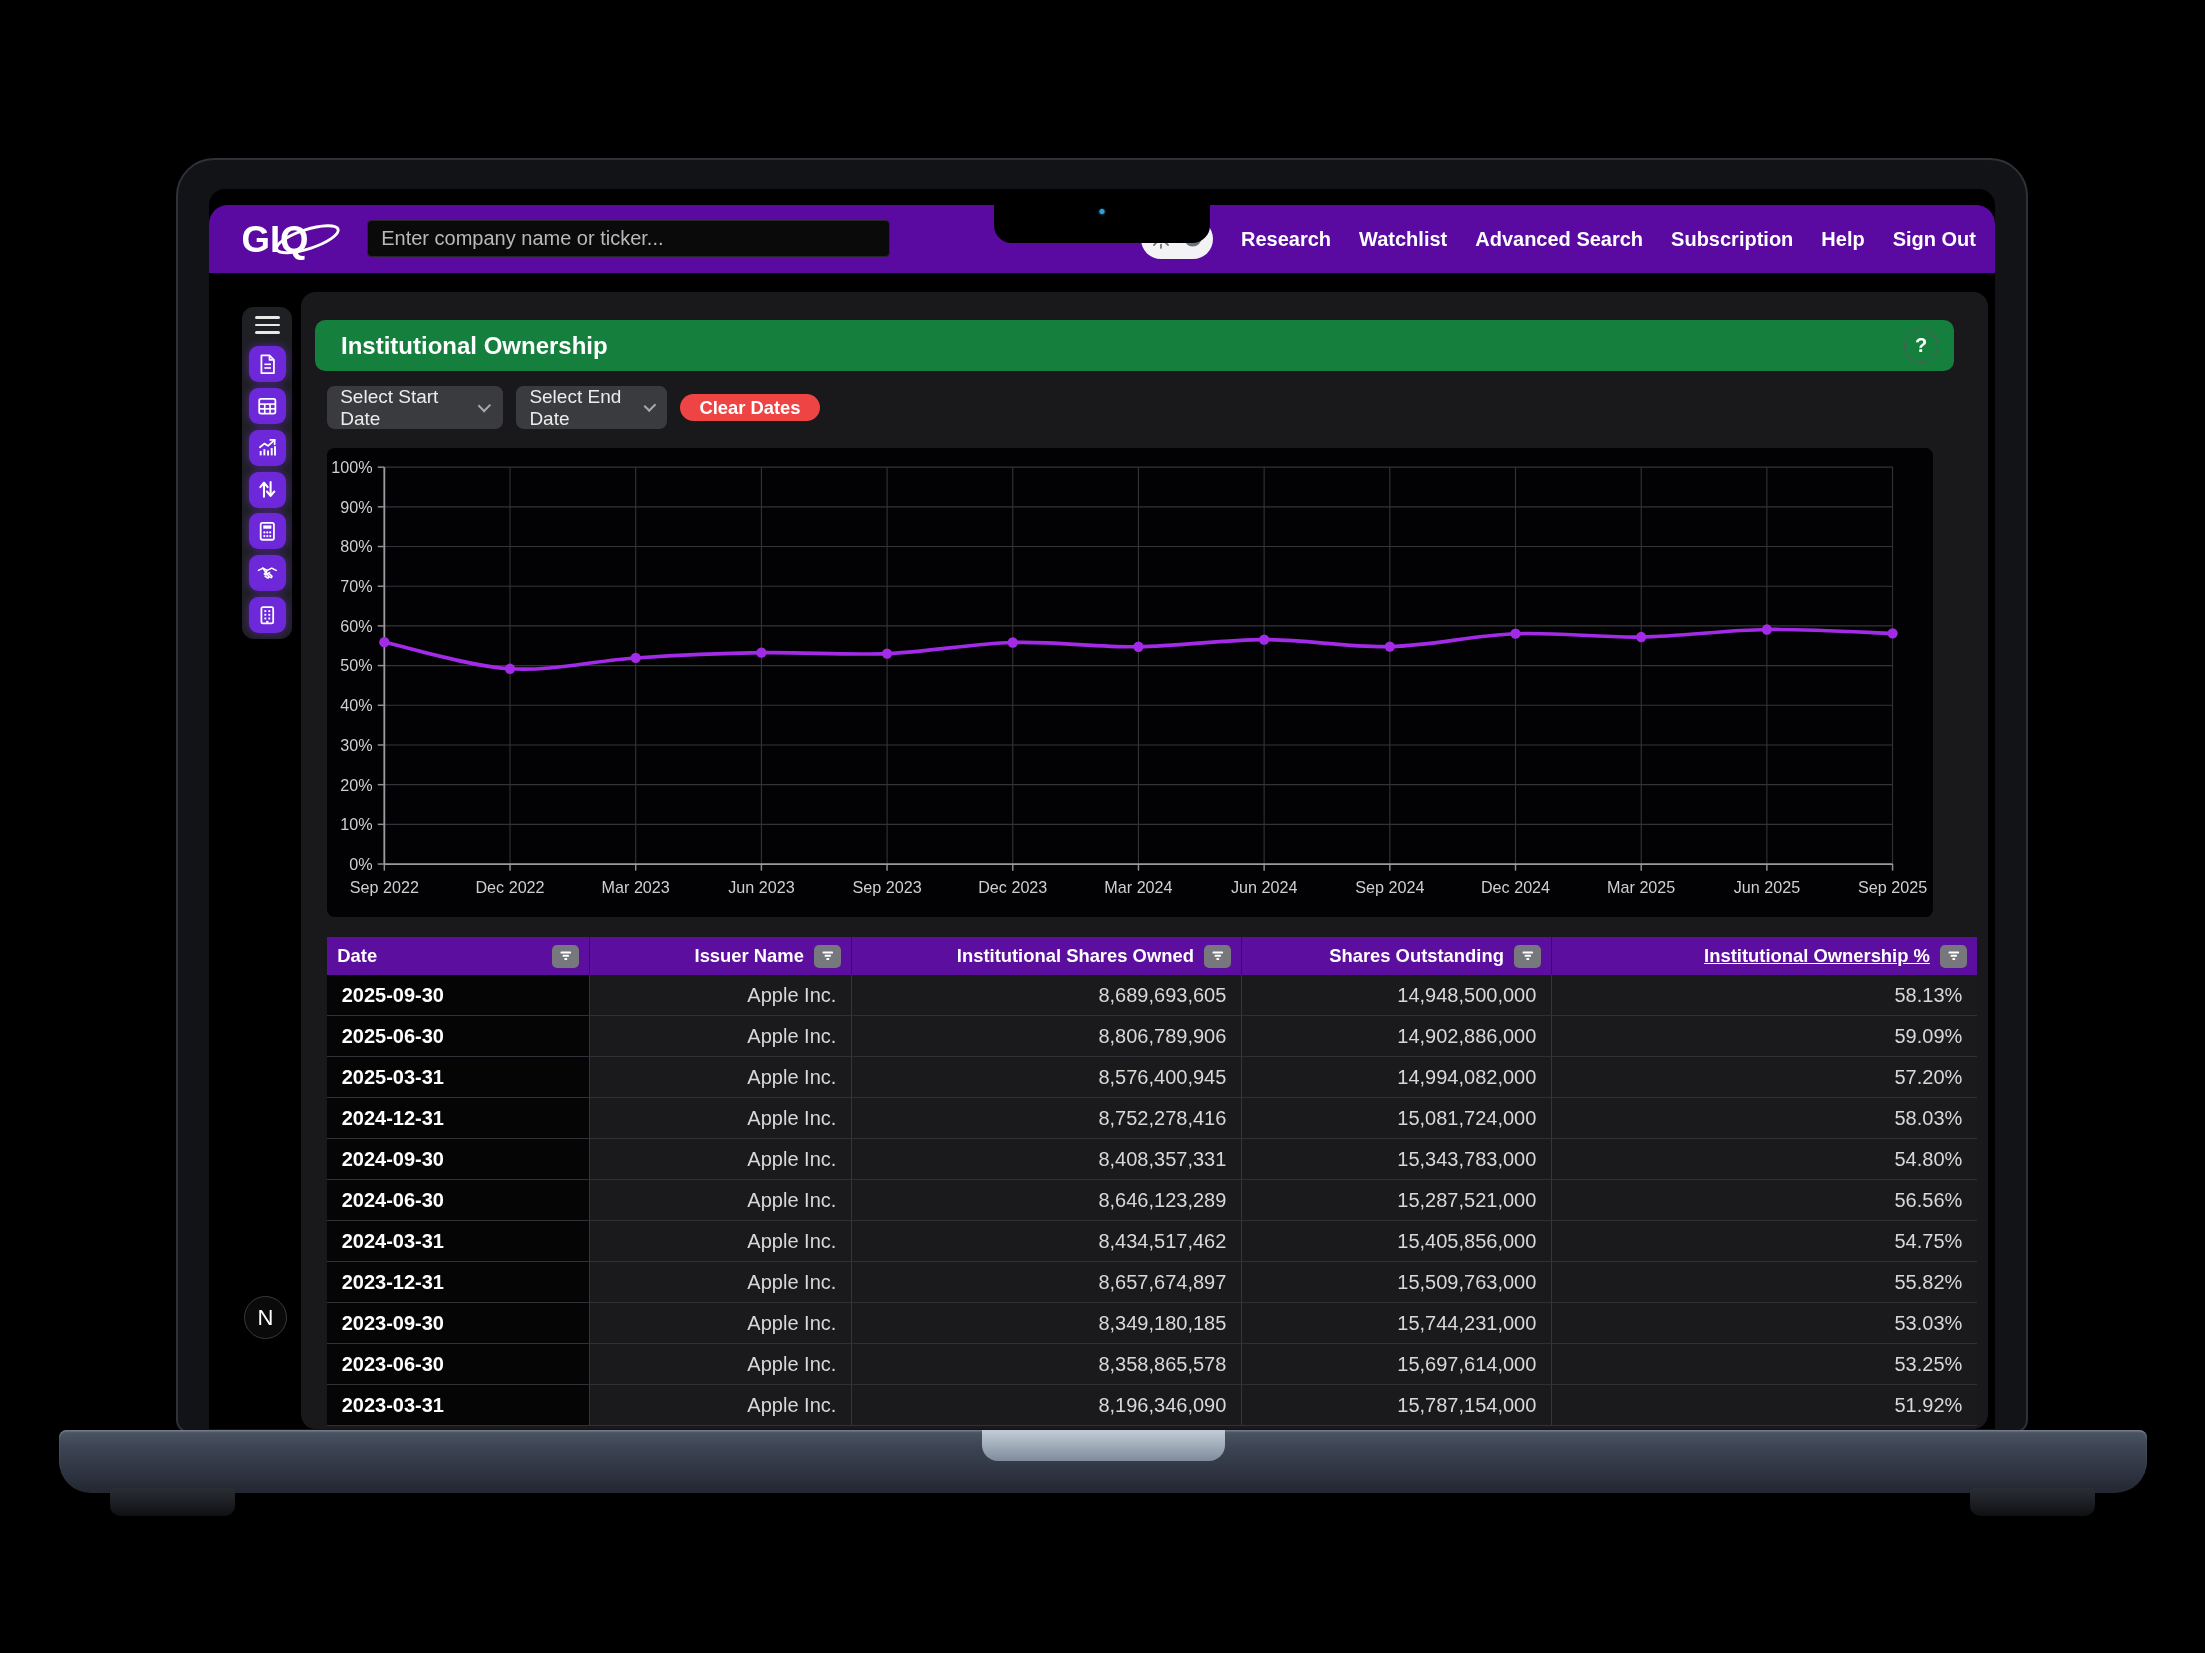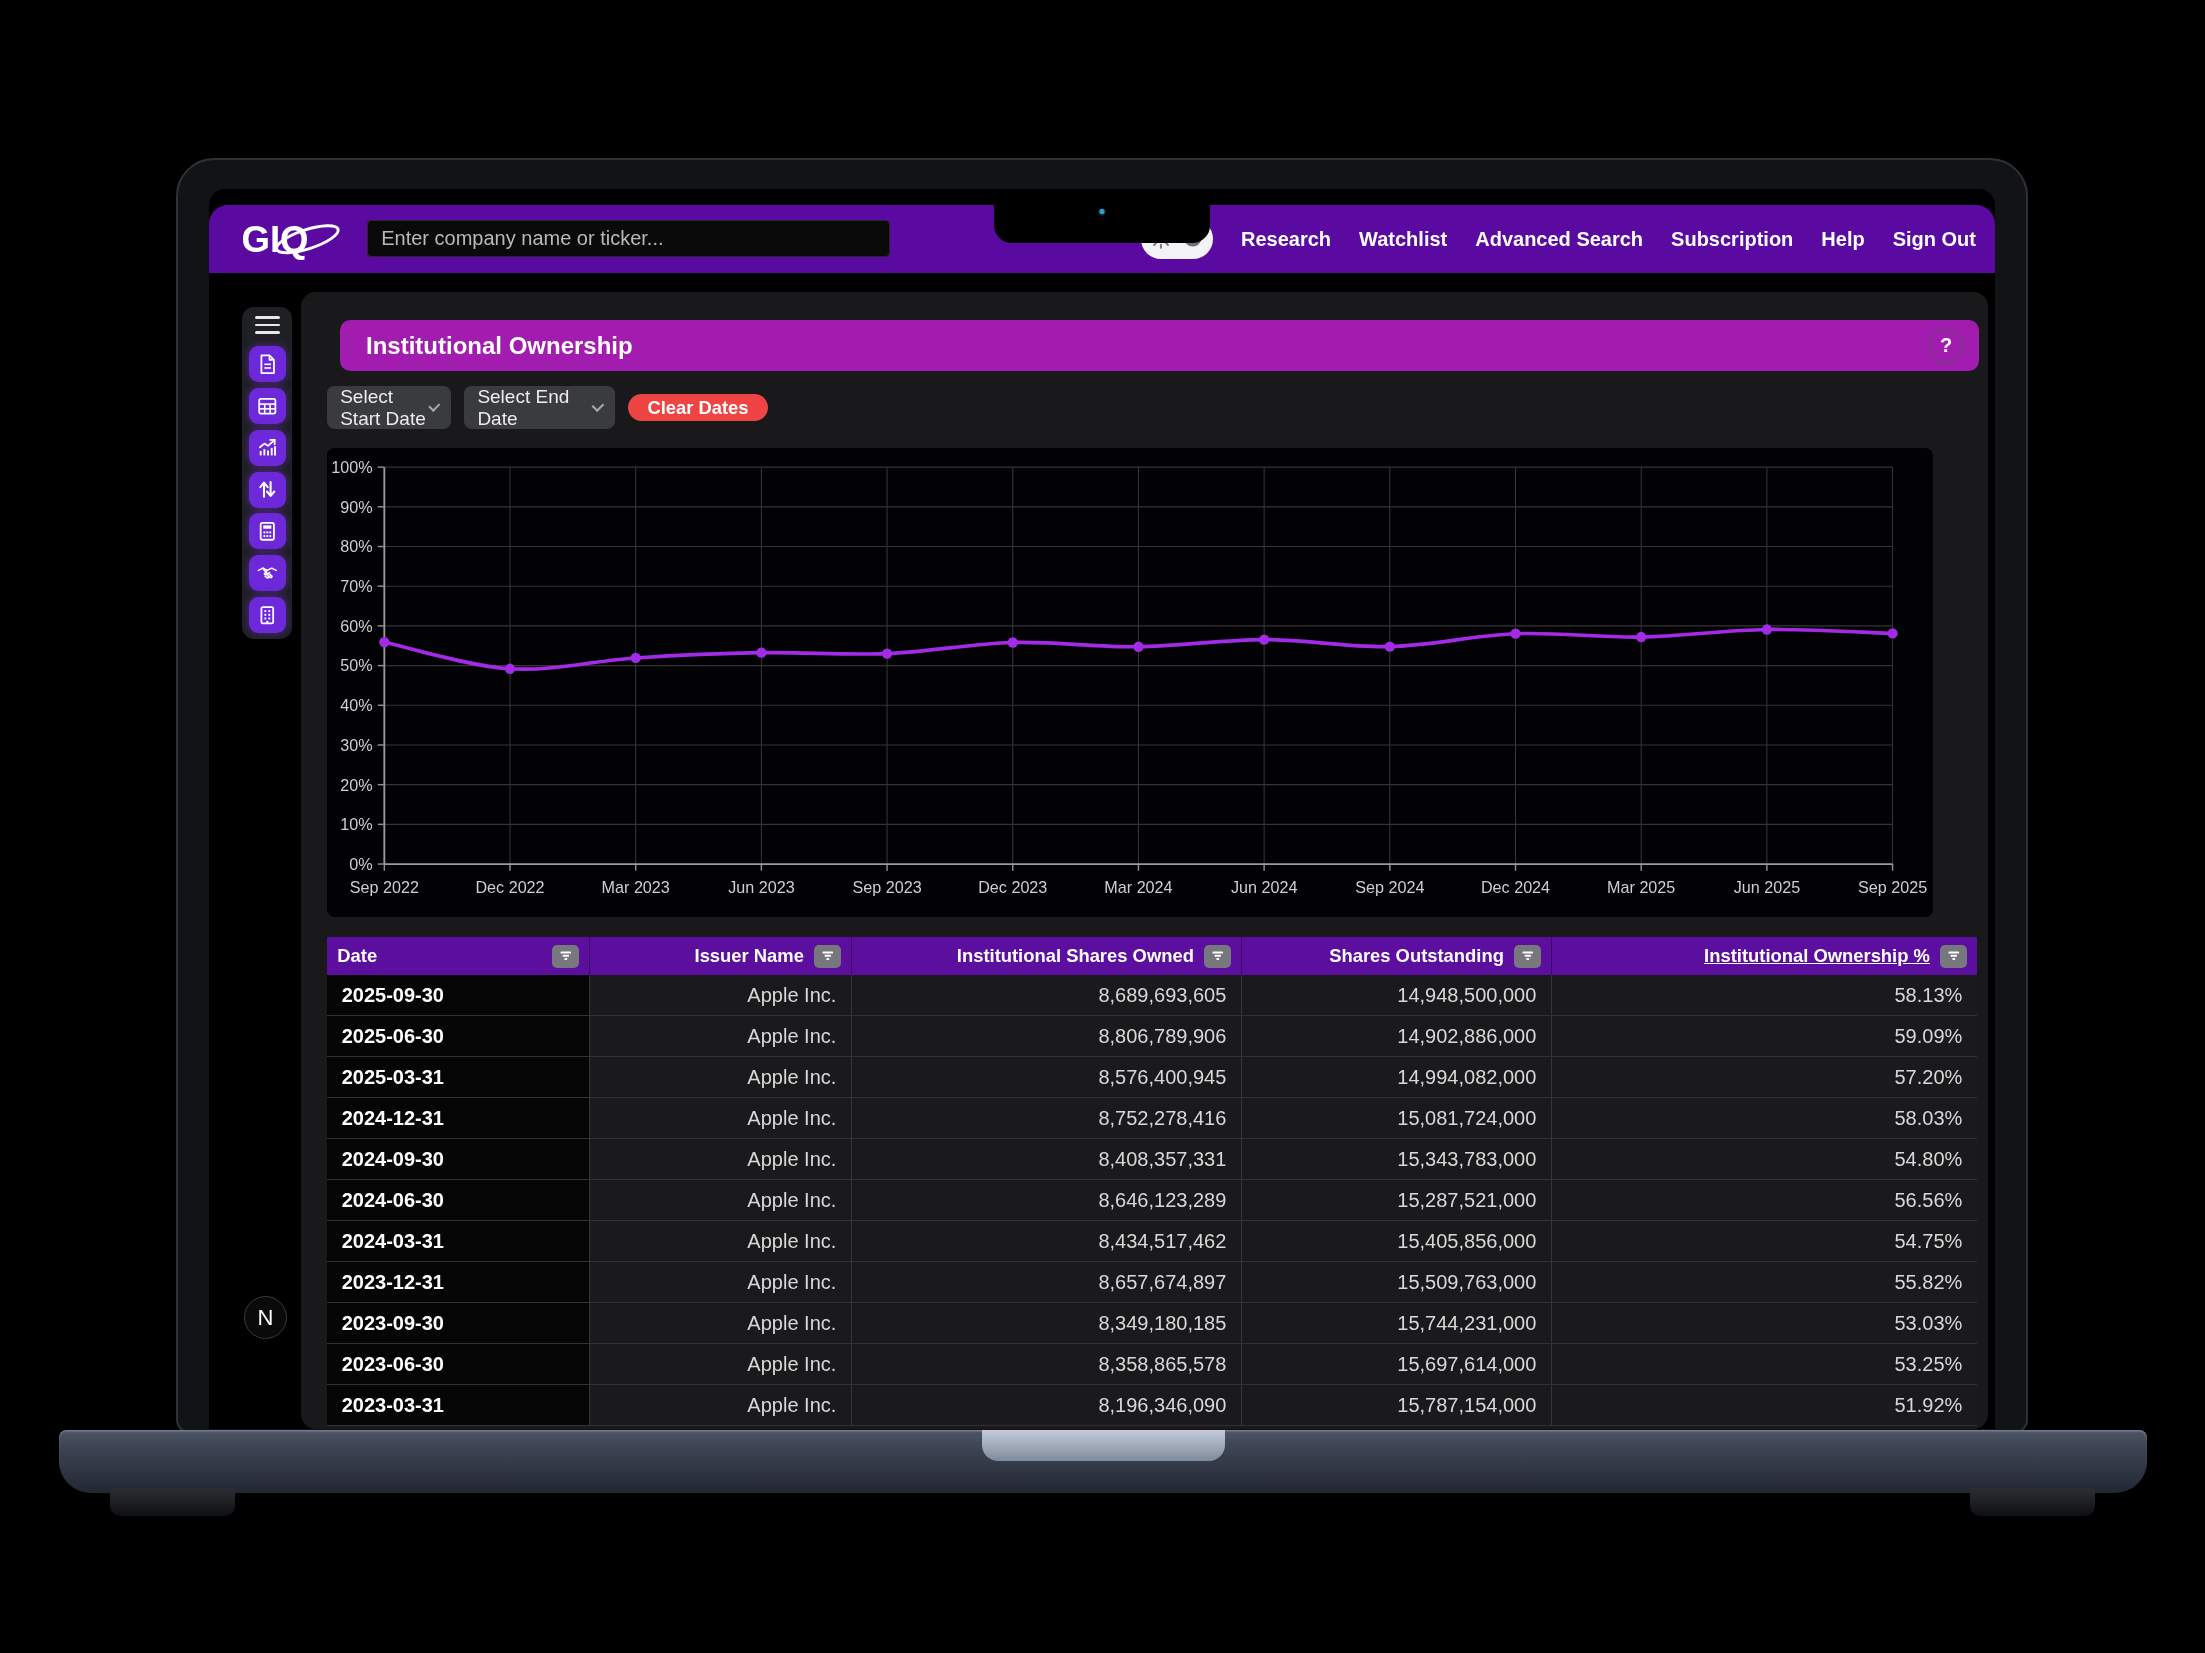--- a/index.html
+++ b/index.html
@@ -44,31 +44,31 @@
   .burger { width:25px; height:19px; display:flex; flex-direction:column; justify-content:space-between; cursor:pointer; margin-bottom:11.8px; }
   .burger span { display:block; height:2.9px; background:#e8e8ea; border-radius:1.5px; }
   .sbtn { width:37px; height:37px; border-radius:9.6px; background:#6D28D9; margin-bottom:5.9px;
           display:flex; align-items:center; justify-content:center; cursor:pointer;
           box-shadow:0 0 8.8px rgba(124,45,230,.55); }
   .sbtn svg { display:block; }
 
   
   .main { position:absolute; left:92px; top:103px; width:1687px; height:1137px;
           background:#19191c; border-radius:14.7px; }
-  .titlebar { position:absolute; left:39px; top:28px; width:1639px; height:51px; background:#a21caf;
+  .titlebar { position:absolute; left:14px; top:28px; width:1639px; height:51px; background:#15803d;
               border-radius:10.3px; display:flex; align-items:center; }
   .title { color:#fff; font-size:24px; font-weight:bold; margin-left:26px; }
   .help { position:absolute; right:16px; top:8.8px; width:34px; height:34px; border-radius:50%;
           border:1.5px solid #56565c; color:#fff; font-size:20px; font-weight:bold;
           display:flex; align-items:center; justify-content:center; cursor:pointer; }
 
   .filters { position:absolute; left:26px; top:94px; display:flex; align-items:center; }
   .dropdown { height:43px; background:#3a3b3e; border-radius:7.4px; color:#ececec; font-size:19px;
               display:flex; align-items:center; justify-content:space-between; padding:0 13.2px; cursor:pointer; }
-  .dd-start { width:124px; margin-right:13.2px; } .dd-end { width:151px; }
+  .dd-start { width:176px; margin-right:13.2px; } .dd-end { width:151px; }
   .chev { width:9.6px; height:9.6px; border-right:2.2px solid #a8a8ad; border-bottom:2.2px solid #a8a8ad;
           transform:rotate(45deg) translate(-1.5px,-1.5px); }
   .clear-btn { height:27px; margin-left:13.2px; background:#EF4444; border:none; border-radius:17.6px;
                color:#fff; font-size:18.4px; font-weight:bold; padding:0 19px; cursor:pointer; }
 
   .chart-panel { position:absolute; left:26px; top:156px; width:1606px; height:469px;
                  background:#020204; border-radius:7.4px; }
 
   
   .table { position:absolute; left:26px; top:645px; width:1650px; }

